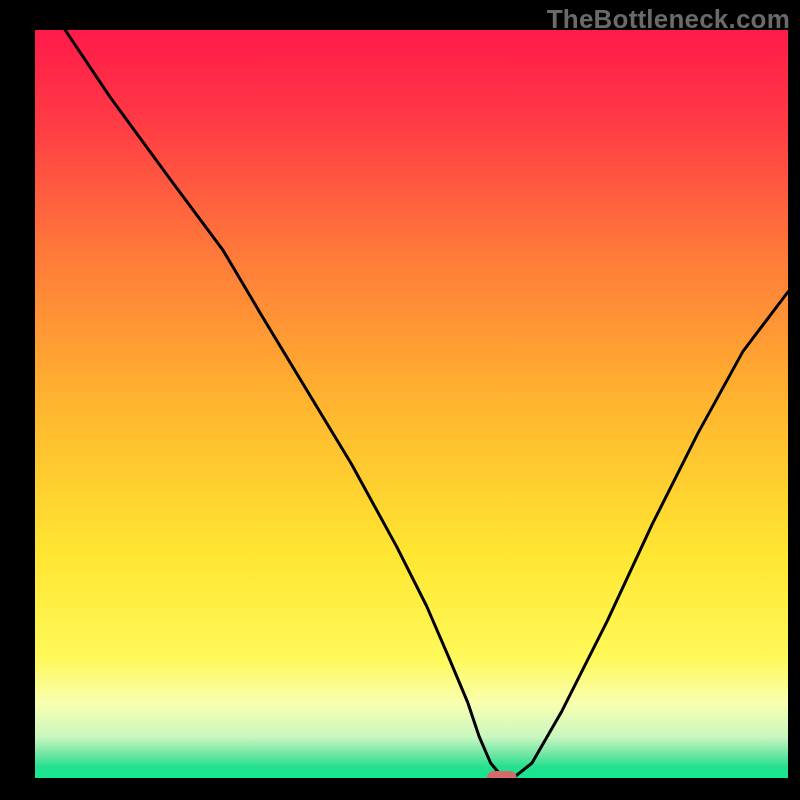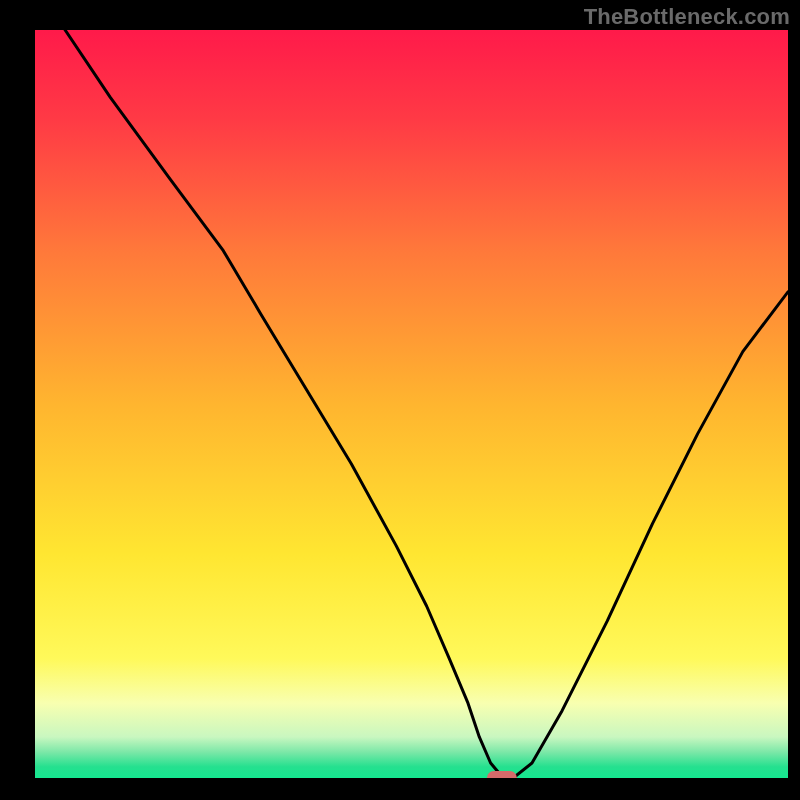--- a/index.html
+++ b/index.html
@@ -13,21 +13,21 @@
   }
   .wrap {
     position: relative;
     width: 800px;
     height: 800px;
   }
   .attribution {
     position: absolute;
     top: 4px;
     right: 10px;
-    font-size: 22px;
+    font-size: 26px;
     font-weight: 600;
     color: #6a6a6a;
     letter-spacing: 0.2px;
     z-index: 10;
   }
   svg {
     display: block;
   }
 </style>
 </head>

